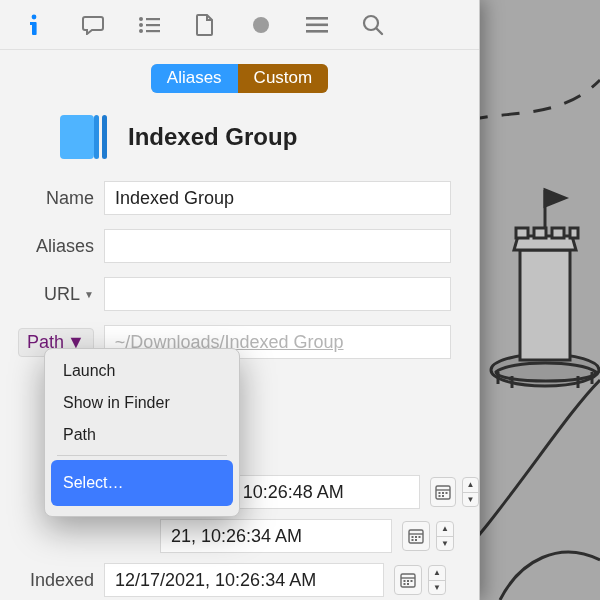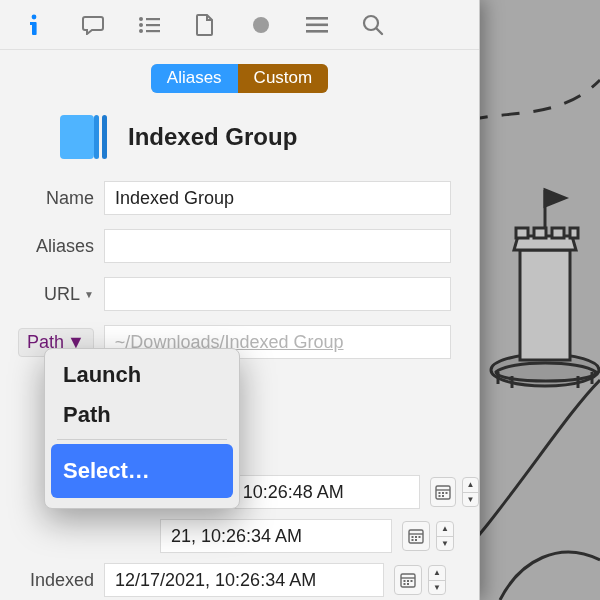--- a/index.html
+++ b/index.html
@@ -90,21 +90,21 @@
   .stepper div:first-child { border-bottom:1px solid #cfcfcf; }
 
   
   .menu {
     position: absolute; left: 44px; top: 348px; width: 196px;
     background: #ededed; border: 1px solid #c7c7c7; border-radius: 8px;
     box-shadow: 0 12px 34px rgba(0,0,0,0.35);
     padding: 6px 0;
   }
   .menu-item {
-    padding: 7px 18px; font-size: 22px; color: #1f1f1f; font-weight: bold;
+    padding: 7px 18px; font-size: 16px; color: #1f1f1f;
   }
   .menu-sep { height:1px; background:#cfcfcf; margin: 4px 12px; }
   .menu-item.hl {
     background:#3d7bff; color:#fff; margin: 4px 6px; border-radius:6px; padding:14px 12px;
   }
 </style>
 </head>
 <body>
 
 <div class="bg">
@@ -293,16 +293,17 @@
     <div class="stepper">
         <div>▲</div>
         <div>▼</div>
       </div>
   </div>
 
 </div>
 
 <div class="menu">
   <div class="menu-item">Launch</div>
+  <div class="menu-item">Show in Finder</div>
   <div class="menu-item">Path</div>
   <div class="menu-sep"></div>
   <div class="menu-item hl">Select…</div>
 </div>
 
 </body></html>

